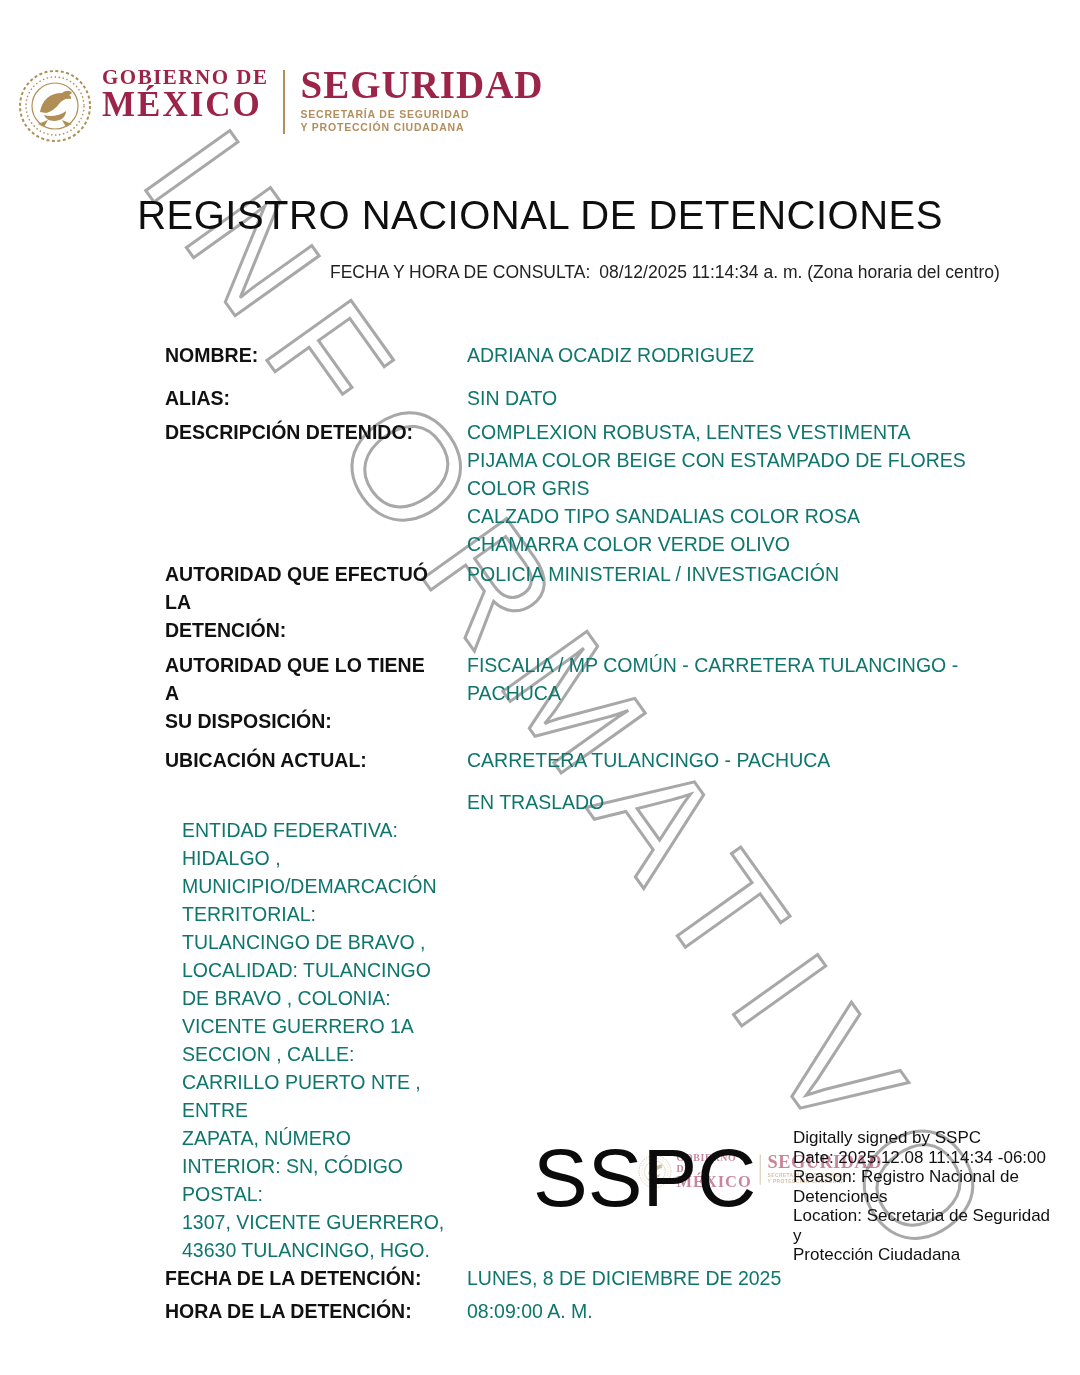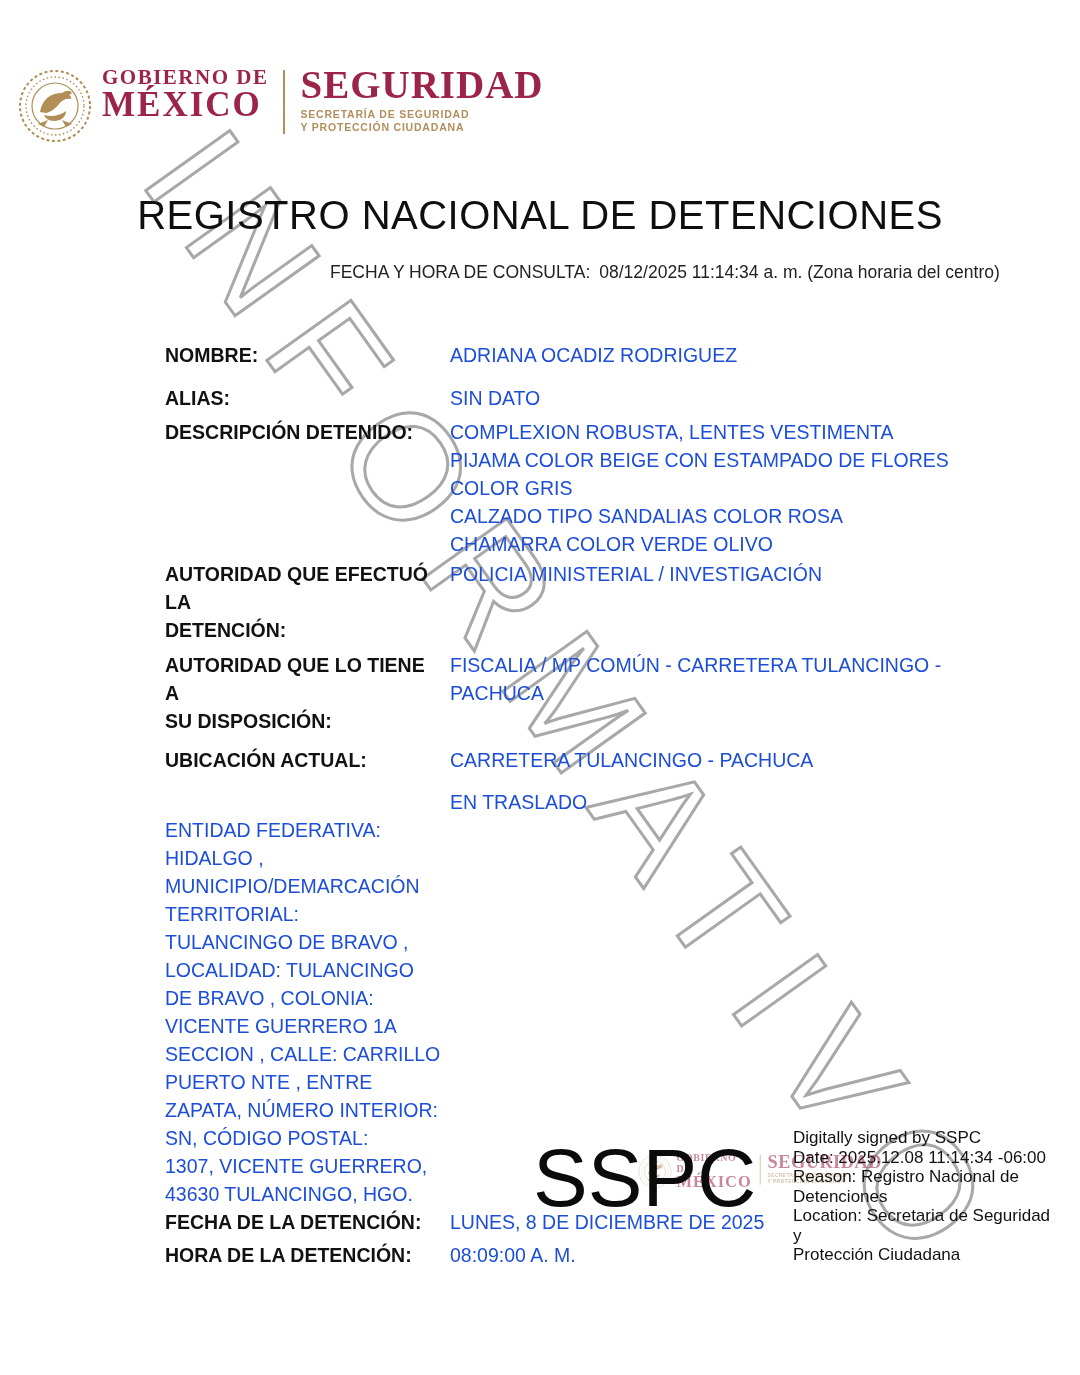--- a/index.html
+++ b/index.html
@@ -31,21 +31,21 @@
     position:absolute; left:0; top:166px; width:100%; text-align:center; z-index:2;
     font-size:40px; font-weight:normal; color:#0f0f0f; letter-spacing:0.5px;
   }
   .consulta { position:absolute; left:330px; top:262px; z-index:2; font-size:17.5px; color:#222; }
   .consulta .lbl { margin-right:9px; }
 
   
   .fields { position:absolute; left:165px; top:341px; width:805px; z-index:2; font-size:19.5px; line-height:28px; }
   .field-row { display:grid; grid-template-columns:285px 1fr; }
   .field-label { font-weight:bold; color:#111; padding-right:10px; }
-  .field-value { color:#1d4ed8; }
+  .field-value { color:#0f766e;margin-left:17px; }
   .mb15 { margin-bottom:15px; } .mb6 { margin-bottom:6px; } .mb2 { margin-bottom:2px; }
   .mb7 { margin-bottom:7px; } .mb11 { margin-bottom:11px; } .mb0 { margin-bottom:0; } .mb5 { margin-bottom:5px; }
   .row-ubicacion .field-value .line + .line { margin-top:14px; }
 
   
   .sig-stamp {
     position:absolute; left:533px; top:1128px; z-index:4;
     font-size:82px; font-weight:400; color:#0b0b0b; letter-spacing:0px; line-height:100px;
   }
   .sig-details {

